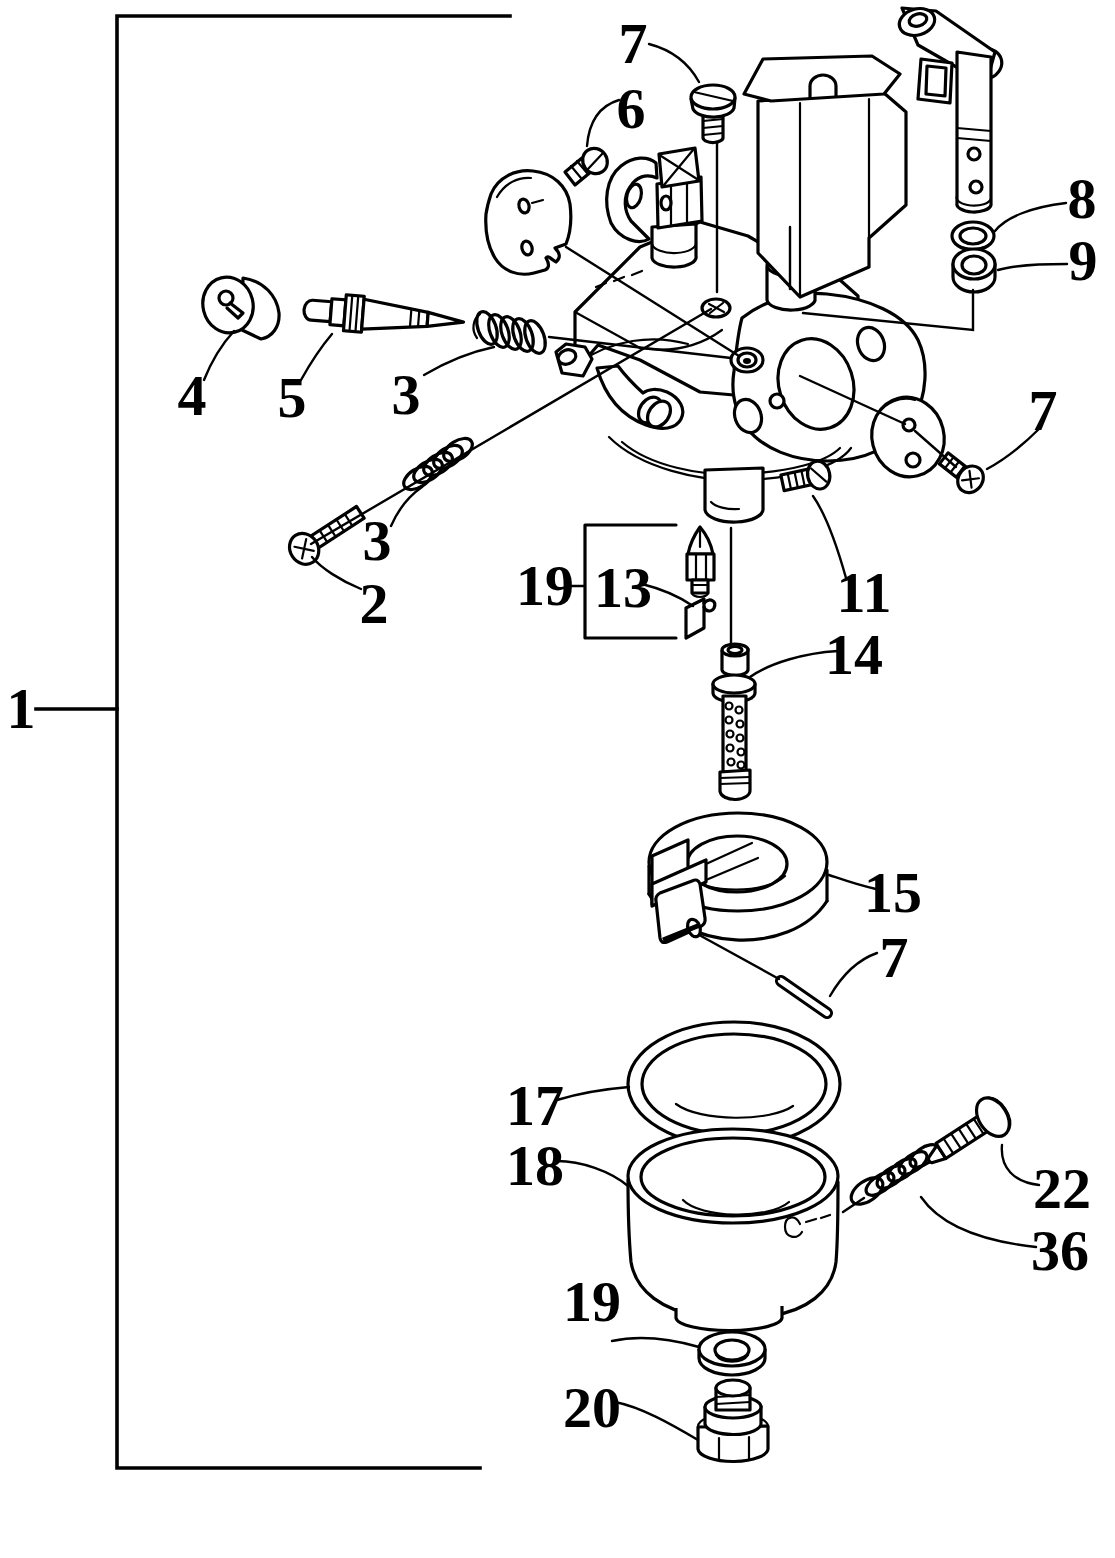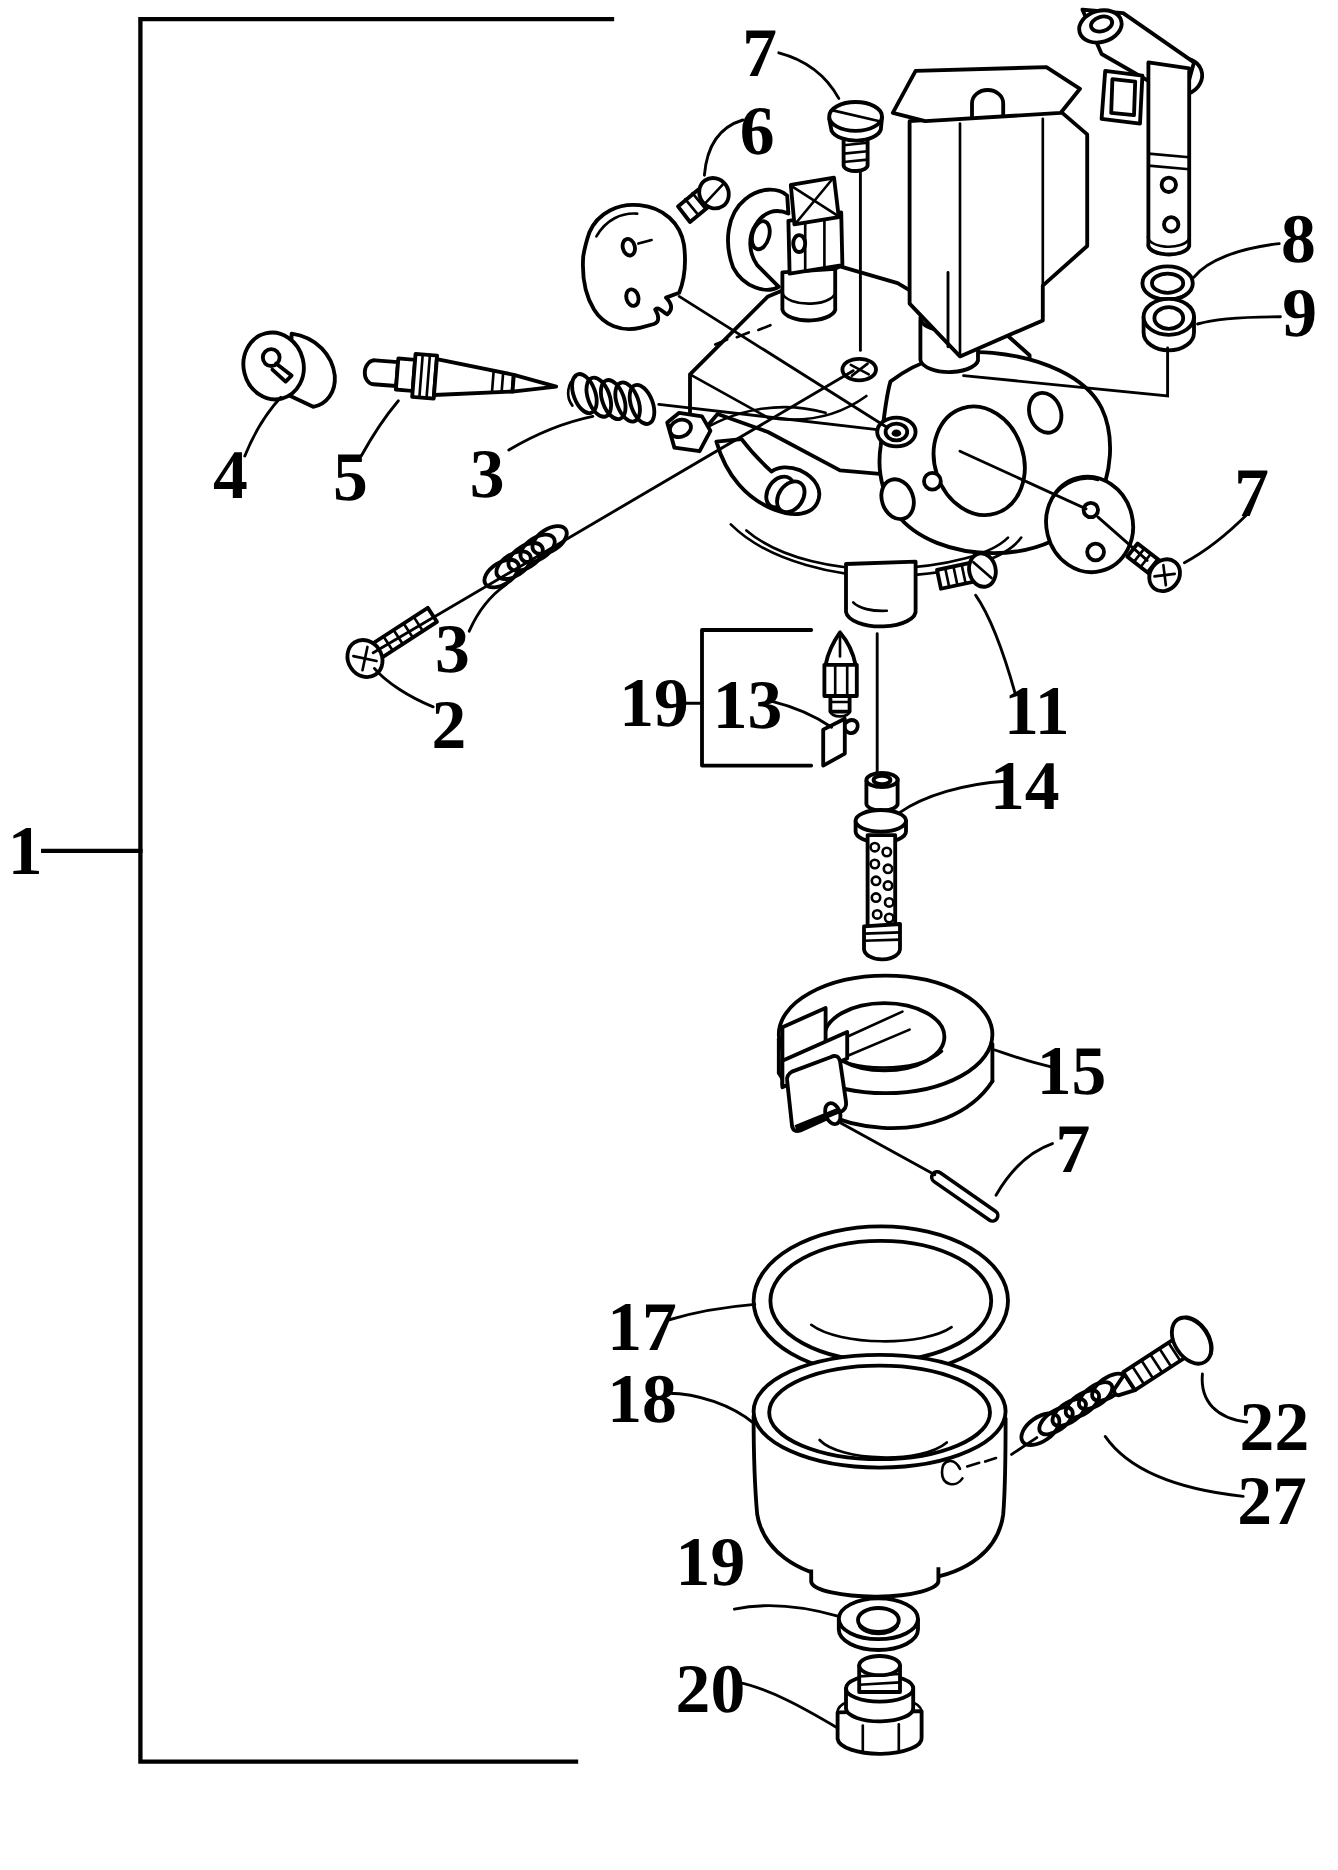--- a/index.html
+++ b/index.html
@@ -398,17 +398,17 @@
       <div class="callout" style="left: 852px; top: 593px; margin-left: 12px;">11</div>
       <div class="callout" style="left: 545px; top: 586px;">19</div>
       <div class="callout" style="left: 623px; top: 588px;">13</div>
       <div class="callout" style="left: 854px; top: 655px; font-family: Liberation Serif, serif;">14</div>
       <div class="callout" style="left: 893px; top: 893px;">15</div>
       <div class="callout" style="left: 894px; top: 958px;">7</div>
       <div class="callout" style="left: 535px; top: 1106px;">17</div>
       <div class="callout" style="left: 535px; top: 1166px;">18</div>
       <div class="callout" style="left: 592px; top: 1302px;">19</div>
       <div class="callout" style="left: 592px; top: 1408px;">20</div>
-      <div class="callout" style="left: 1060px; top: 1251px;">27</div>
+      <div class="callout" style="left: 1060px; top: 1251px;">36</div>
       <div class="callout" style="left: 1062px; top: 1189px;">22</div>
     </div>
 
 </div>
 
 </body></html>

